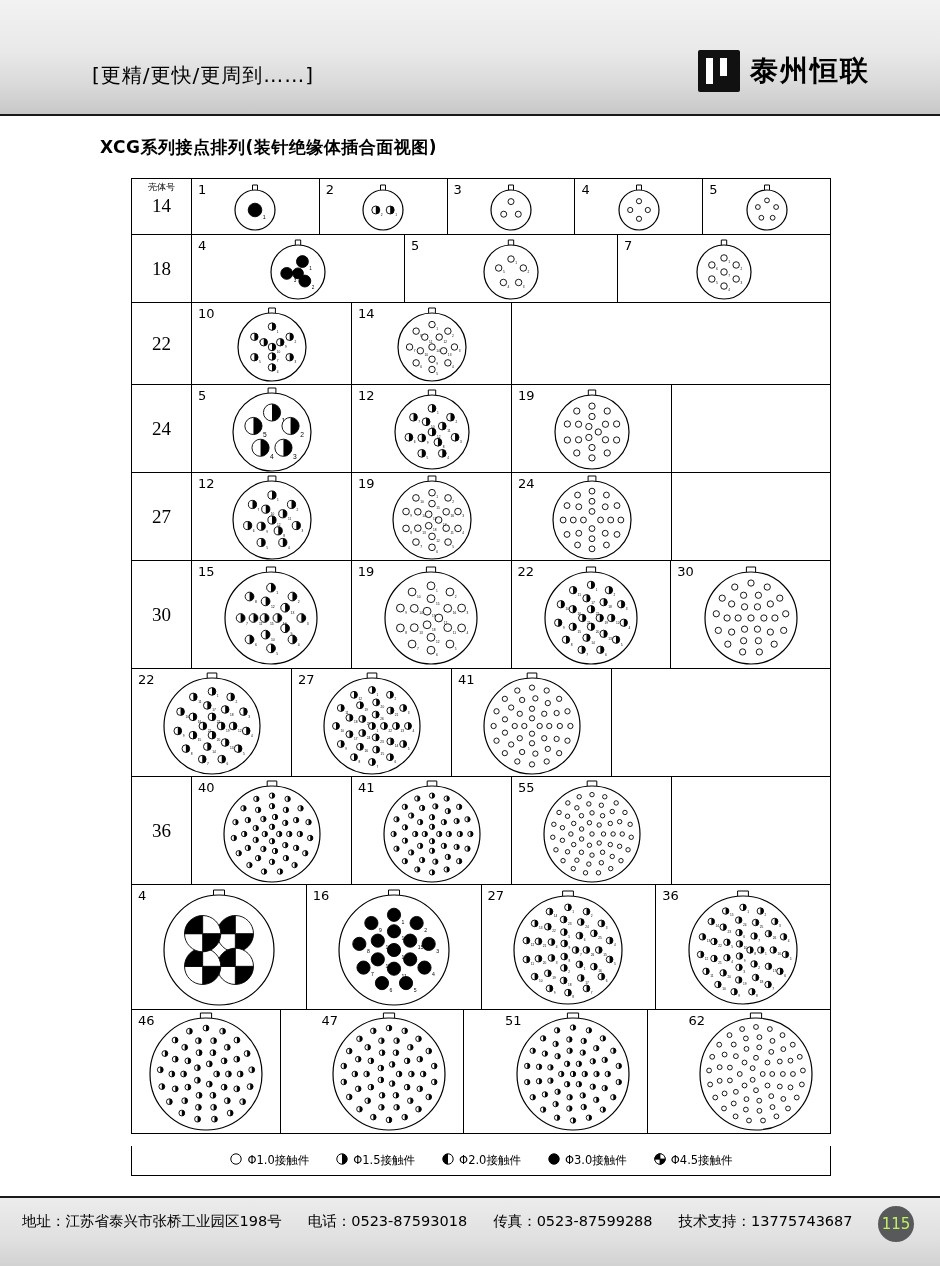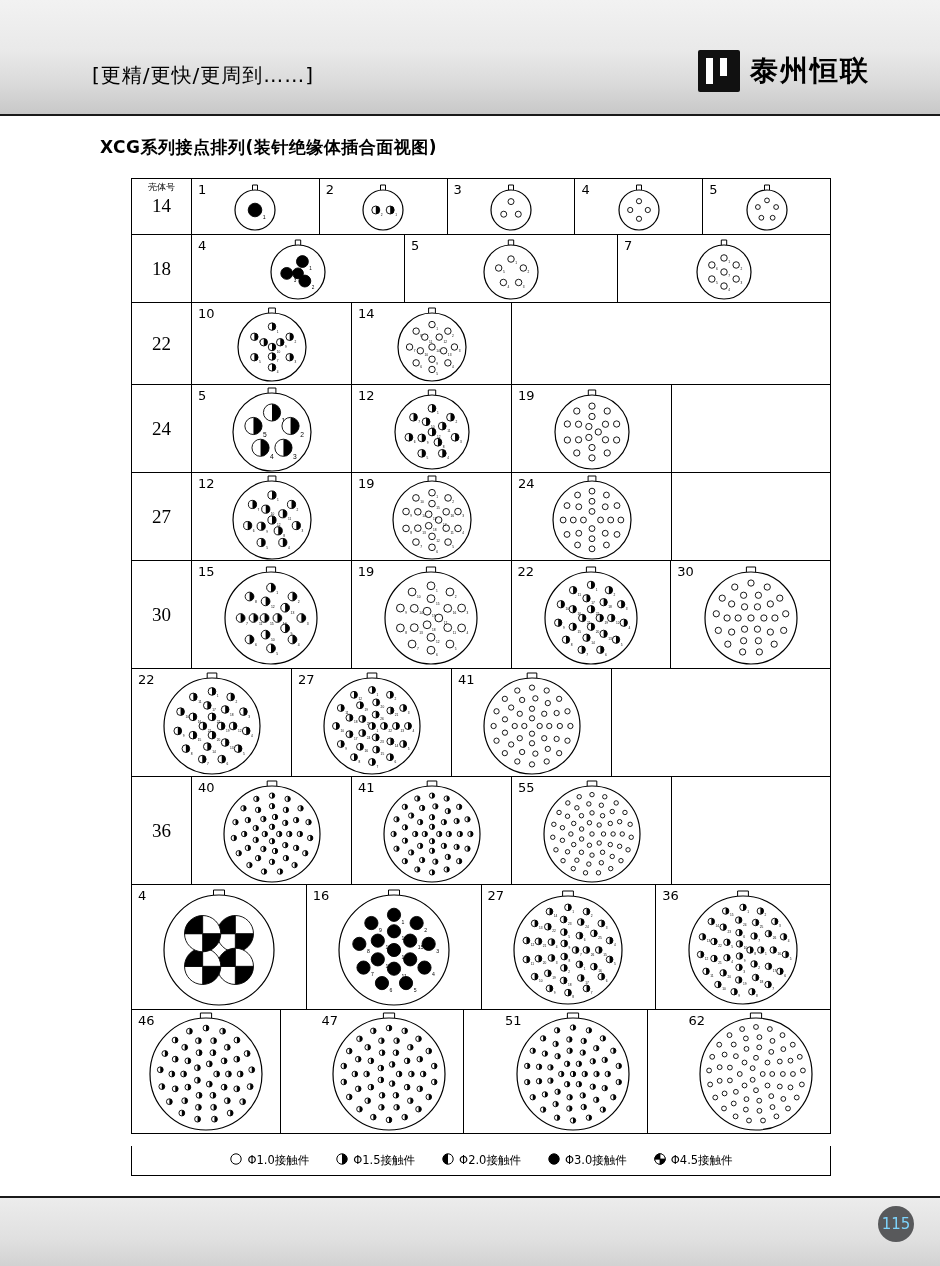--- a/index.html
+++ b/index.html
@@ -192,21 +192,21 @@
   }
   .footer-line span { margin-right: 26px; }
   .page-badge {
     position: absolute;
     right: 26px;
     top: 8px;
     width: 36px;
     height: 36px;
     border-radius: 50%;
     background: #58595b;
-    color: #7dd3fc;
+    color: #bef264;
     font-size: 15px;
     display: flex;
     align-items: center;
     justify-content: center;
     font-family: "DejaVu Sans", sans-serif;
   }
 </style>
 </head>
 <body>
 
@@ -2089,14 +2089,17 @@
           <path d="M 7 7 L 12.2 7 A 5.2 5.2 0 0 1 7 12.2 Z" fill="#000" stroke="#000" stroke-width="0.8"></path>
           <path d="M 7 7 L 7 12.2 A 5.2 5.2 0 0 1 1.7999999999999998 7.000000000000001 Z" fill="#fff" stroke="#000" stroke-width="0.8"></path>
           <path d="M 7 7 L 1.7999999999999998 7.000000000000001 A 5.2 5.2 0 0 1 6.999999999999999 1.7999999999999998 Z" fill="#000" stroke="#000" stroke-width="0.8"></path>
           <path d="M 7 7 L 6.999999999999999 1.7999999999999998 A 5.2 5.2 0 0 1 12.2 6.999999999999999 Z" fill="#fff" stroke="#000" stroke-width="0.8"></path>
         </svg></span>
       <span>Φ4.5接触件</span>
     </div>
   </div>
 
 <div class="footer">
+  <div class="footer-line">
+    <span>地址：江苏省泰兴市张桥工业园区198号</span><span>电话：0523-87593018</span><span>传真：0523-87599288</span><span>技术支持：13775743687</span>
+  </div>
   <div class="page-badge">115</div>
 </div>
 
 </body></html>

